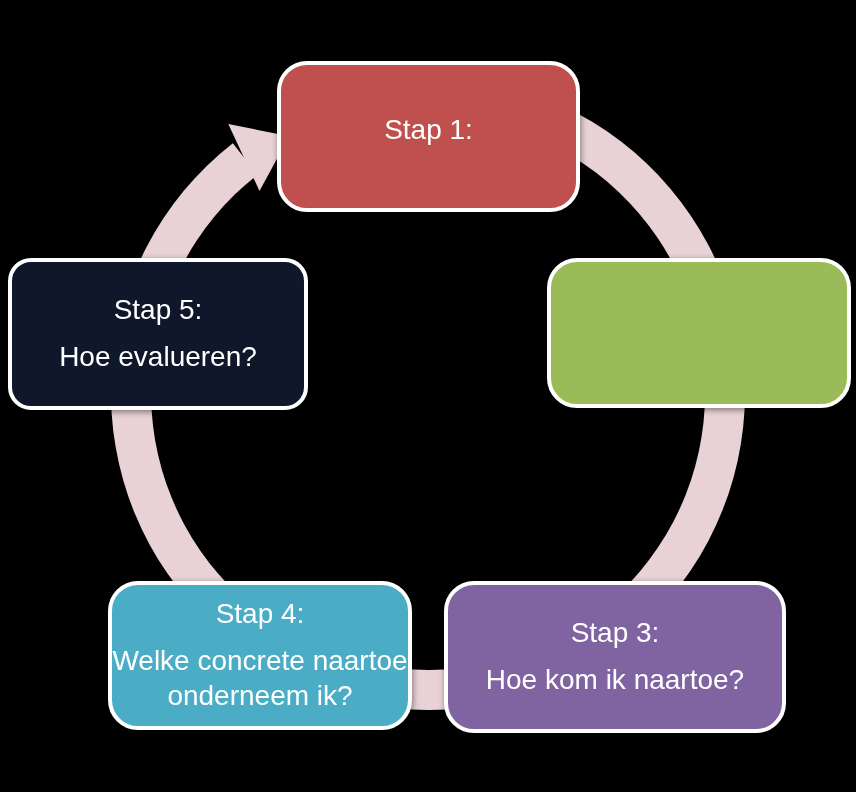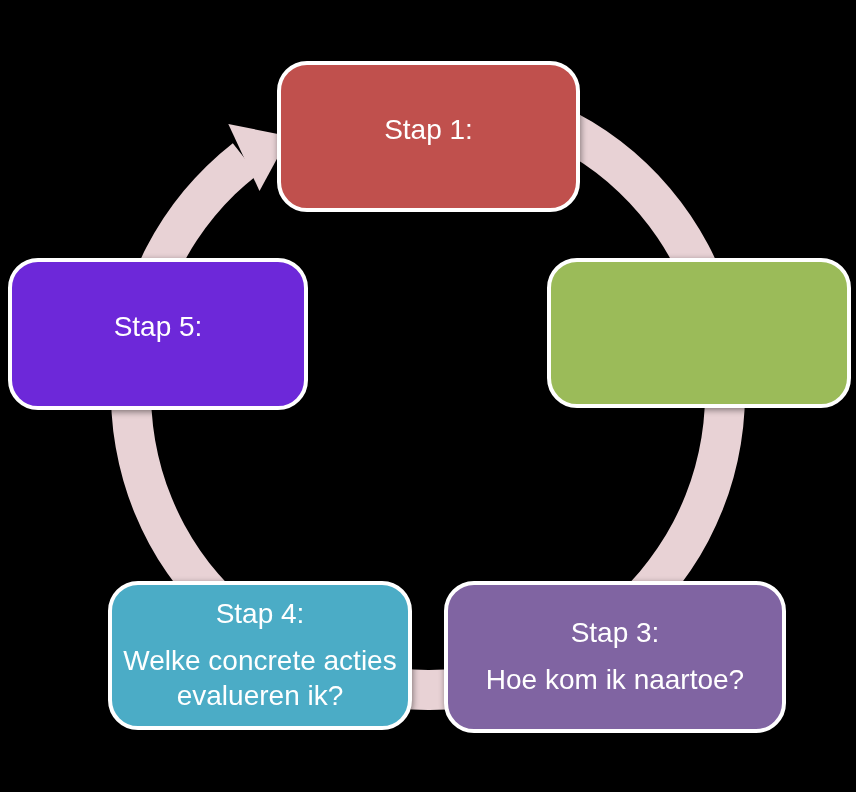--- a/index.html
+++ b/index.html
@@ -70,20 +70,21 @@
   <div class="step-box pos-2" style="background-color: rgb(155, 187, 89);">
   </div>
 
   <div class="step-box pos-3" style="background-color: rgb(128, 100, 162);">
     <div class="step-title">Stap 3:</div>
     <div class="step-question">Hoe kom ik naartoe?</div>
   </div>
 
   <div class="step-box pos-4" style="background-color: rgb(75, 172, 198);">
     <div class="step-title">Stap 4:</div>
-    <div class="step-question">Welke concrete acties evalueren ik?</div>
+    <div class="step-question">Welke concrete naartoe onderneem ik?</div>
   </div>
 
-  <div class="step-box pos-5" style="background-color: #6d28d9;">
+  <div class="step-box pos-5" style="background-color: #0f172a; border-radius: 23px;">
     <div class="step-title">Stap 5:</div>
+    <div class="step-question">Hoe evalueren?</div>
   </div>
 
 </div>
 
 </body></html>

